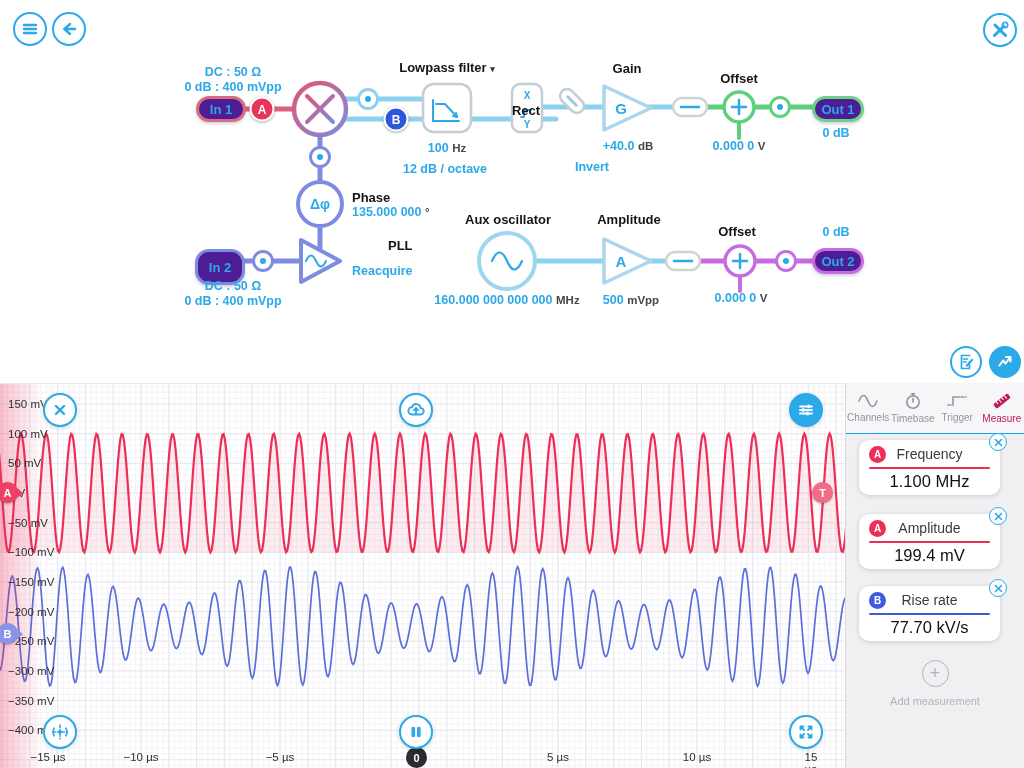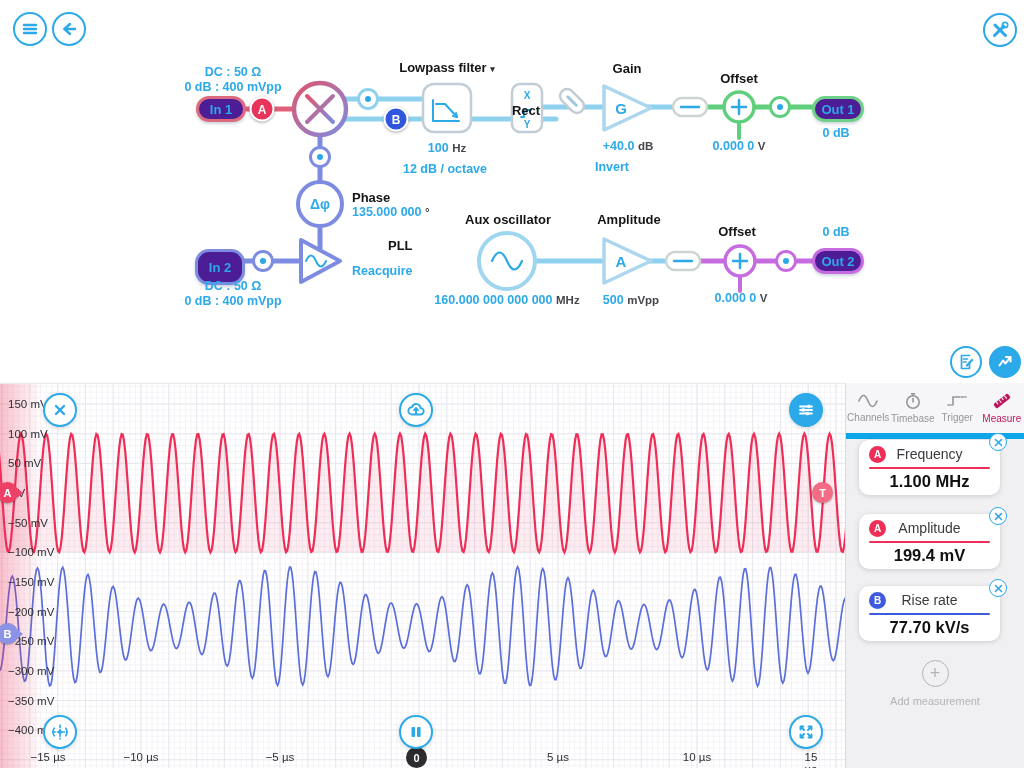--- a/index.html
+++ b/index.html
@@ -39,31 +39,31 @@
   #marker-a{left:-3px;top:98px;background:#ee4066;}
   #marker-a:after{border-left:6px solid #ee4066;}
   #marker-b{left:-3px;top:239px;background:#8a93e6;}
   #marker-b:after{border-left:6px solid #8a93e6;}
   #marker-t{left:812px;top:98px;background:#f26c86;}
   #trig-zero{position:absolute;left:406px;top:363px;width:21px;height:21px;border-radius:50%;background:#2b2b30;
      color:#fff;font-size:11px;font-weight:700;display:flex;align-items:center;justify-content:center;}
   #trig-zero:before{content:"";position:absolute;top:-5px;left:6.5px;border:4px solid transparent;border-bottom:6px solid #2b2b30;border-top-width:0;}
   
   #panel{position:absolute;left:845px;top:383px;width:179px;height:385px;background:#f0f0f3;border-left:1px solid #d9d9de;box-sizing:border-box;}
-  #tabs{position:absolute;left:0;top:0;width:100%;height:50px;background:#f6f6f8;border-bottom:6px solid #0ea5e9;display:flex;}
+  #tabs{position:absolute;left:0;top:0;width:100%;height:50px;background:#f6f6f8;border-bottom:1px solid #0ea5e9;display:flex;}
   .tab{flex:1;display:flex;flex-direction:column;align-items:center;justify-content:center;gap:3px;color:#95959b;cursor:pointer;}
   .tab .tlabel{font-size:10px;}
   .tab.active{color:#be185d;}
   .mcard{position:absolute;left:13px;width:141px;height:55px;background:#fff;border-radius:10px;
      box-shadow:0 1px 5px rgba(0,0,0,.16);}
   .card-head{position:absolute;left:0;top:6px;width:100%;text-align:center;font-size:14px;color:#3a3a3f;}
   .chbadge{position:absolute;left:10px;top:6px;width:17px;height:17px;border-radius:50%;color:#fff;
      font-size:10px;font-weight:700;display:flex;align-items:center;justify-content:center;}
   .card-underline{position:absolute;left:10px;right:10px;top:27px;height:1.6px;border-radius:1px;}
-  .card-value{position:absolute;left:0;top:32px;width:100%;text-align:center;font-size:16.5px;color:#111;font-weight:700;}
+  .card-value{position:absolute;left:0;top:32px;width:100%;text-align:center;font-size:16.5px;color:#111;font-weight:400;}
   .card-close{position:absolute;right:-7px;top:-7px;width:18px;height:18px;border-radius:50%;background:#fff;
      border:1.8px solid #2ba9e8;box-sizing:border-box;display:flex;align-items:center;justify-content:center;padding:0;}
   #add-measure{position:absolute;left:0;top:277px;width:100%;display:flex;flex-direction:column;align-items:center;gap:8px;color:#b3b3b8;}
   #add-plus{width:27px;height:27px;border-radius:50%;border:1.6px solid #b3b3b8;display:flex;align-items:center;
      justify-content:center;font-size:18px;font-weight:400;box-sizing:border-box;}
   #add-label{font-size:11px;}
 </style>
 </head>
 <body>
 
@@ -257,21 +257,21 @@
   <div class="dtext t-val" style="left:445px;top:162px;">12 dB / octave</div>
 
   <div class="dtext t-title" style="left:526px;top:60px;margin-top:43px;">Rect</div>
   <div class="blocklabel" style="left:527px;top:95px;font-size:10px;">X</div>
   <div class="blocklabel" style="left:527px;top:124px;font-size:10px;">Y</div>
 
   <div class="dtext t-title" style="left:627px;top:61px;">Gain</div>
   <div class="blocklabel" style="left:621px;top:108px;font-size:15px;">G</div>
   <div class="dtext t-val" style="left:628px;top:139px;">
     <span>+40.0</span> <span class="unit">dB</span></div>
-  <div class="dtext t-val" style="left:612px;top:160px;">Invert</div>
+  <div class="dtext t-val" style="left:592px;top:160px;">Invert</div>
 
   <div class="dtext t-title" style="left:739px;top:71px;">Offset</div>
   <div class="dtext t-val" style="left:739px;top:139px;">
     <span>0.000 0</span> <span class="unit">V</span></div>
   <div class="dtext t-val" style="left:836px;top:126px;">0 dB</div>
 
   <div class="dtext t-title t-left" style="left:352px;top:190px;">Phase</div>
   <div class="blocklabel" style="left:320px;top:204px;font-size:14px;">Δφ</div>
   <div class="dtext t-val t-left" style="left:352px;top:205px;">
     <span>135.000 000</span> <span class="unit">°</span></div>

